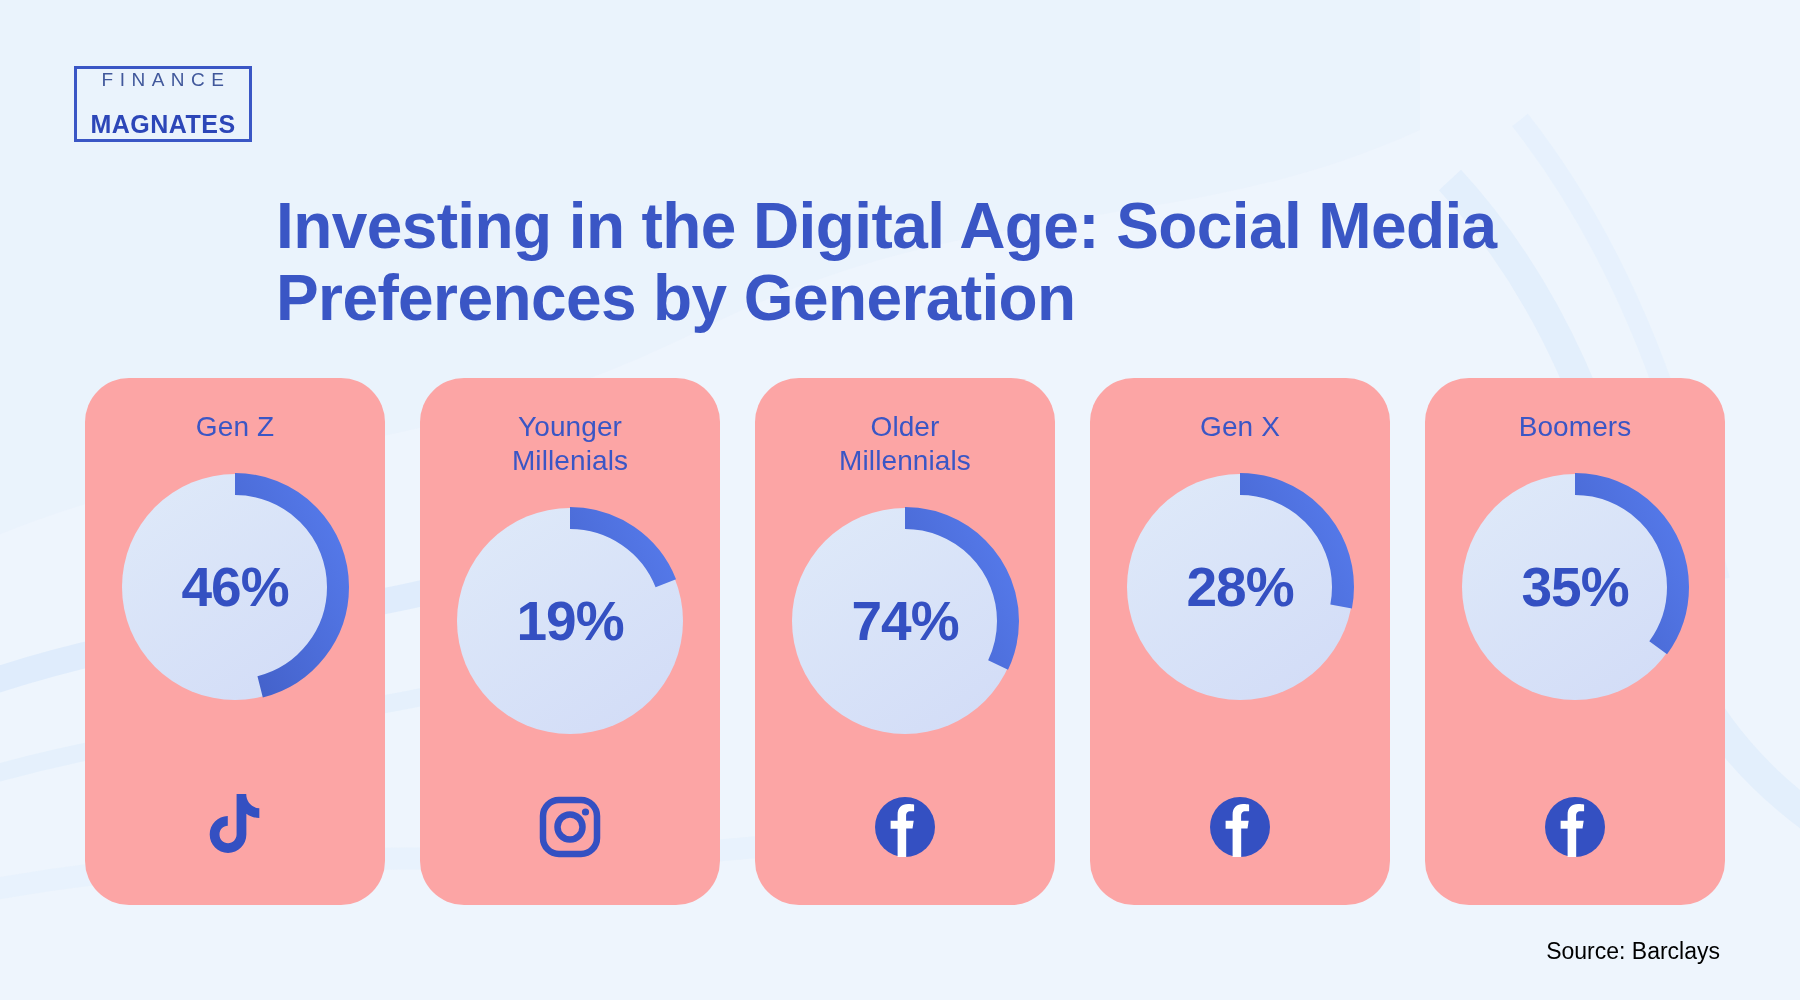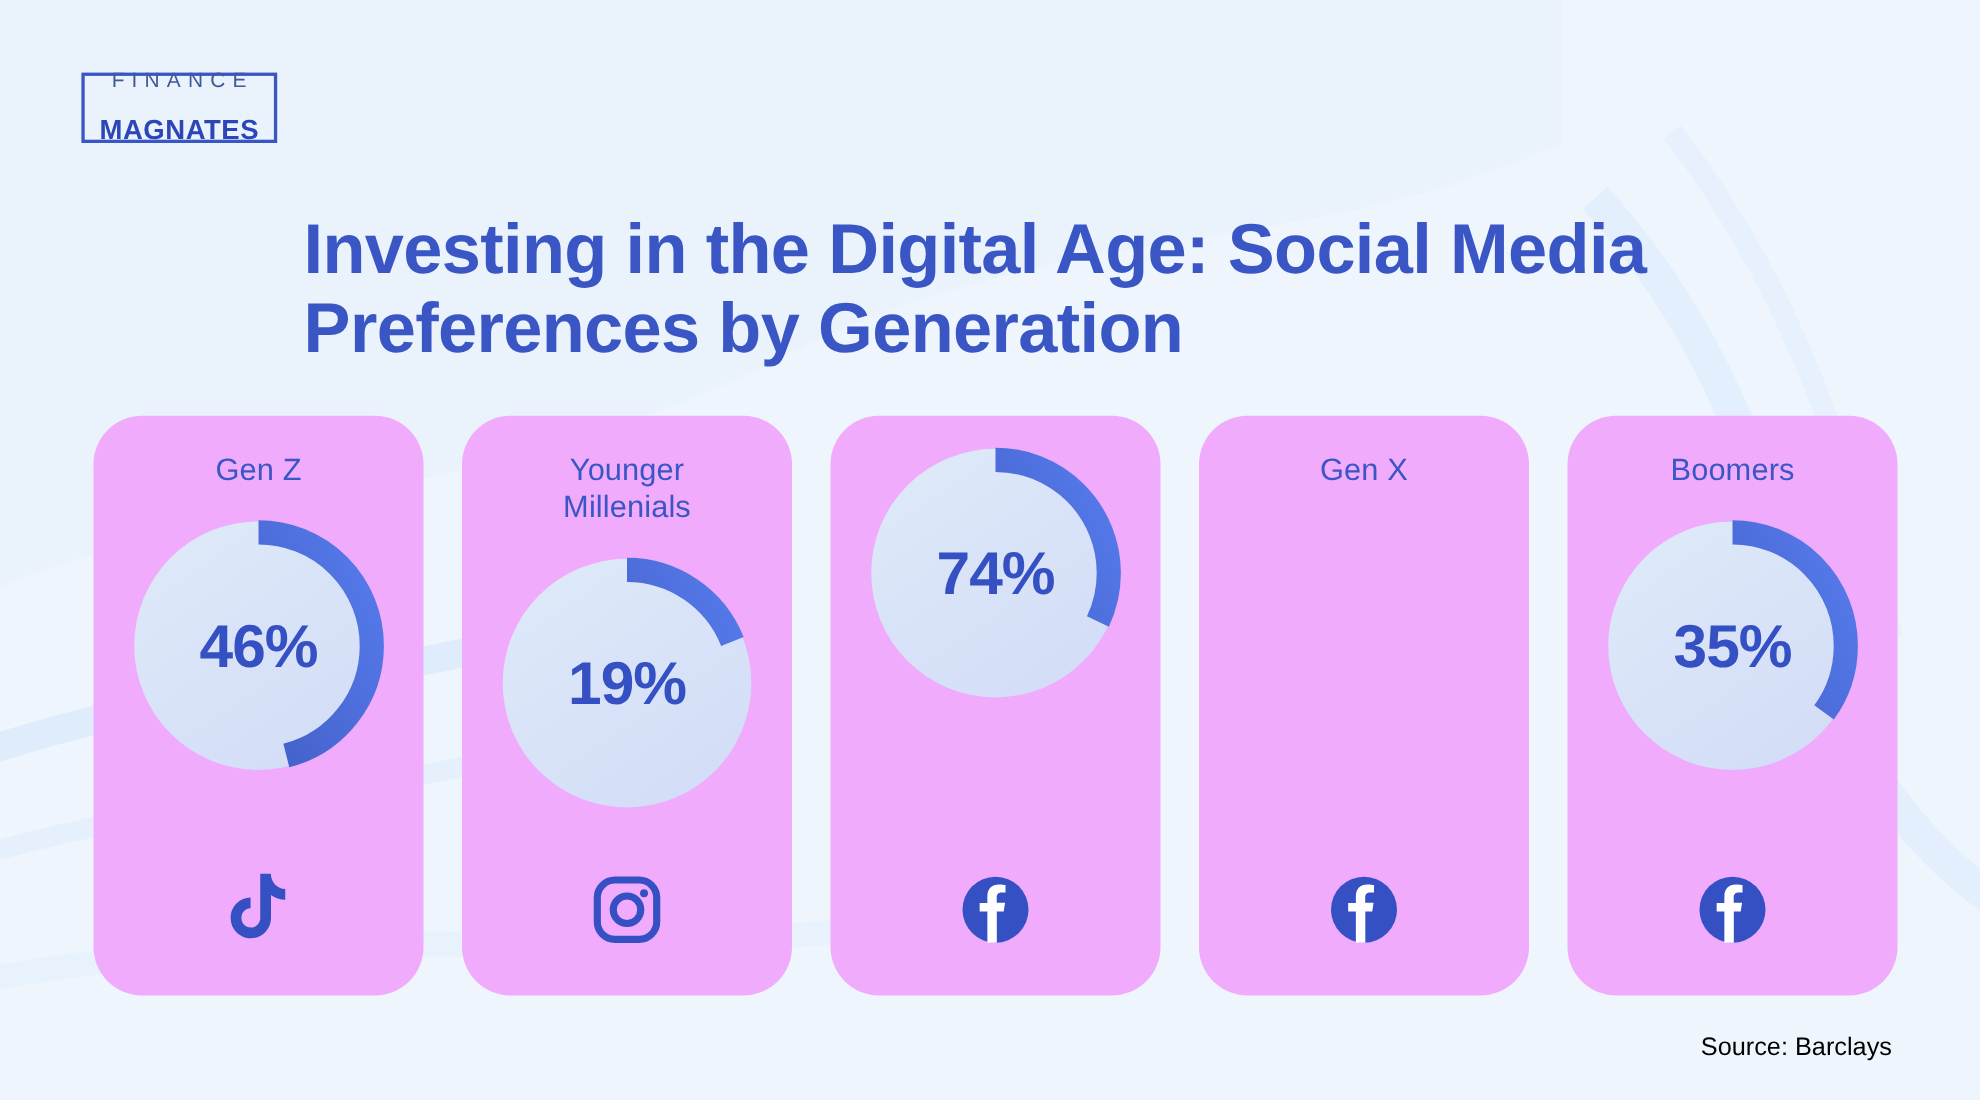--- a/index.html
+++ b/index.html
@@ -23,21 +23,21 @@
     height: 1000px;
     pointer-events: none;
   }
 
   
   .logo-box {
     position: absolute;
     left: 74px;
     top: 66px;
     width: 178px;
-    height: 64px;
+    height: 76px;
     border: 3px solid #3a56c5;
     box-sizing: border-box;
     display: flex;
     flex-direction: column;
     align-items: center;
     justify-content: center;
     background: transparent;
   }
   .logo-top {
     font-size: 19px;
@@ -74,21 +74,21 @@
     position: absolute;
     left: 85px;
     top: 378px;
     width: 1640px;
     height: 527px;
     display: flex;
     gap: 35px;
   }
   .card {
     flex: 1 1 0;
-    background: #f0abfc;
+    background: #fca5a5;
     border-radius: 44px;
     display: flex;
     flex-direction: column;
     align-items: center;
     position: relative;
     overflow: hidden;
   }
   .card-title {
     margin-top: 32px;
     font-size: 28px;
@@ -216,20 +216,22 @@
       </div>
       <div class="icon-wrap">
         <svg width="64" height="64" viewBox="0 0 64 64">
           <rect x="5" y="5" width="54" height="54" rx="16" ry="16" fill="none" stroke="#3450c2" stroke-width="6.5"></rect>
           <circle cx="32" cy="32" r="12.5" fill="none" stroke="#3450c2" stroke-width="6.5"></circle>
           <circle cx="47.5" cy="17" r="3.6" fill="#3450c2"></circle>
         </svg>
       </div>
     </div>
     <div class="card">
+      <div class="card-title">Older
+Millennials</div>
       <div class="donut-wrap">
         <svg class="donut-svg" viewBox="0 0 254 254">
           <defs>
             <linearGradient id="trk2" x1="0" y1="0" x2="0.7" y2="1">
               <stop offset="0%" stop-color="#dfeaf9"></stop>
               <stop offset="100%" stop-color="#d3ddf7"></stop>
             </linearGradient>
             <linearGradient id="arcg2" x1="0.25" y1="0" x2="0.75" y2="1">
               <stop offset="0%" stop-color="#3a54b8"></stop>
               <stop offset="100%" stop-color="#5478e8"></stop>
@@ -242,20 +244,37 @@
       </div>
       <div class="icon-wrap">
         <svg width="64" height="64" viewBox="0 0 64 64">
           <circle cx="32" cy="32" r="30" fill="#3450c2"></circle>
           <path fill="#ffffff" d="M39.5 33.6l1.2-7.9h-7.6v-5.1c0-2.2 1.1-4.3 4.5-4.3h3.5V9.6s-3.1-.5-6.1-.5c-6.3 0-10.4 3.8-10.4 10.7v6h-7v7.9h7V62h8.6V33.6z"></path>
         </svg>
       </div>
     </div>
     <div class="card">
       <div class="card-title">Gen X</div>
+      <div class="donut-wrap">
+        <svg class="donut-svg" viewBox="0 0 254 254">
+          <defs>
+            <linearGradient id="trk3" x1="0" y1="0" x2="0.7" y2="1">
+              <stop offset="0%" stop-color="#dfeaf9"></stop>
+              <stop offset="100%" stop-color="#d3ddf7"></stop>
+            </linearGradient>
+            <linearGradient id="arcg3" x1="0.25" y1="0" x2="0.75" y2="1">
+              <stop offset="0%" stop-color="#3a54b8"></stop>
+              <stop offset="100%" stop-color="#5478e8"></stop>
+            </linearGradient>
+          </defs>
+          <circle cx="127" cy="127" r="113" fill="url(#trk3)"></circle>
+          <circle cx="127" cy="127" r="103" fill="none" stroke="url(#arcg3)" stroke-width="22" stroke-dasharray="181.21 465.96" transform="rotate(-90 127 127)"></circle>
+        </svg>
+        <div class="donut-value">28%</div>
+      </div>
       <div class="icon-wrap">
         <svg width="64" height="64" viewBox="0 0 64 64">
           <circle cx="32" cy="32" r="30" fill="#3450c2"></circle>
           <path fill="#ffffff" d="M39.5 33.6l1.2-7.9h-7.6v-5.1c0-2.2 1.1-4.3 4.5-4.3h3.5V9.6s-3.1-.5-6.1-.5c-6.3 0-10.4 3.8-10.4 10.7v6h-7v7.9h7V62h8.6V33.6z"></path>
         </svg>
       </div>
     </div>
     <div class="card">
       <div class="card-title">Boomers</div>
       <div class="donut-wrap">

